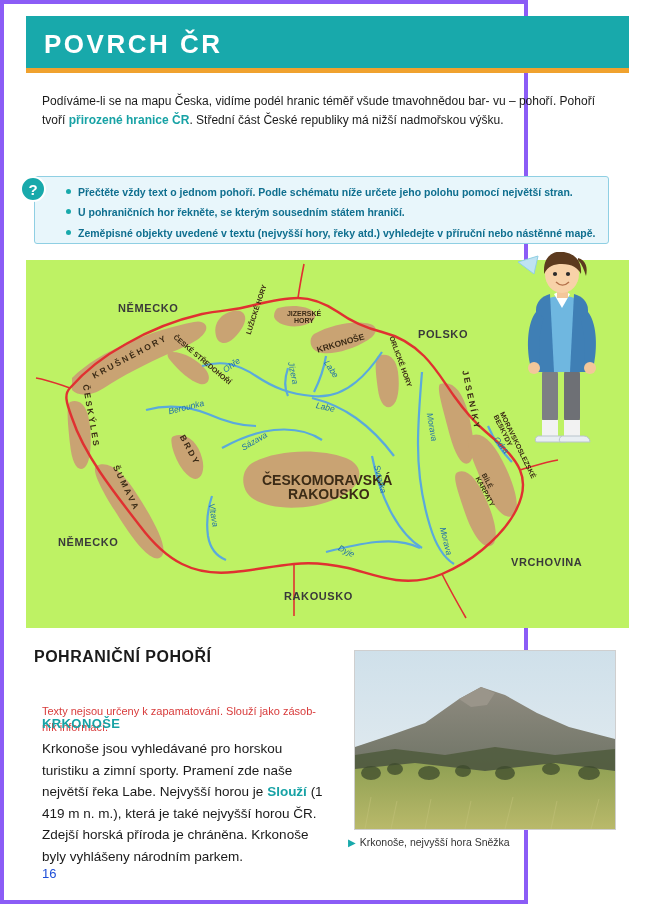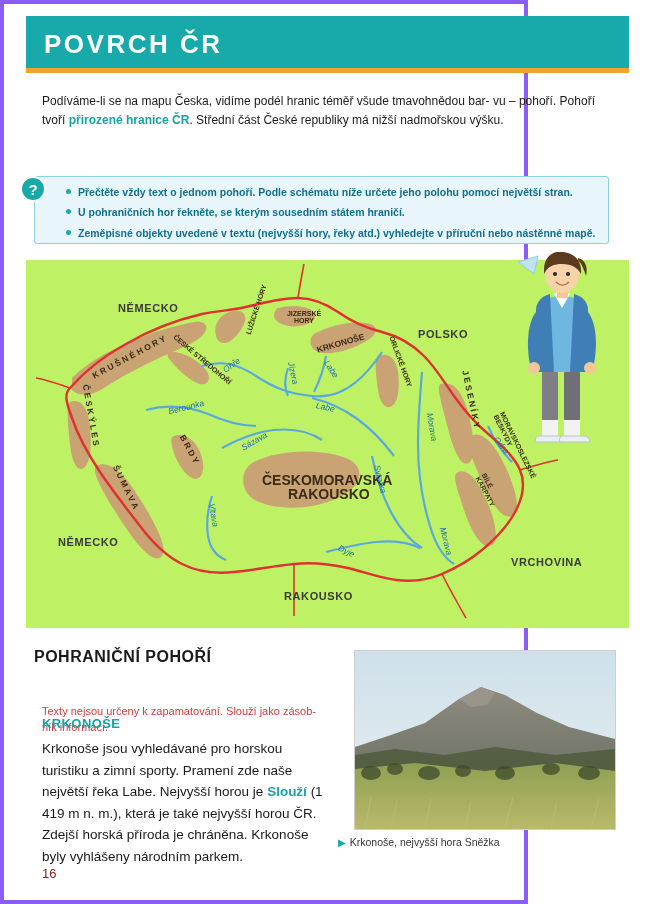--- a/index.html
+++ b/index.html
@@ -111,28 +111,28 @@
     position:absolute; left:38px; top:102px; width:288px;
     font-size:13.5px; color:#1a1a1a; line-height:1.6;
   }
   .body-text b { color:#17a2a5; }
 
   .photo {
     position:absolute; left:350px; top:14px; width:262px; height:180px;
     overflow:hidden; border:1px solid #cfcfcf;
   }
   .caption {
-    position:absolute; left:334px; top:200px; width:262px;
+    position:absolute; left:344px; top:200px; width:262px;
     font-size:10.5px; color:#333;
   }
   .caption .tri { color:#18a9ab; font-size:10px; margin-right:4px; }
 
   .pageno {
     position:absolute; left:38px; top:862px;
-    font-size:13px; color:#7f1d1d;
+    font-size:13px; color:#1d4ed8;
   }
 </style>
 </head>
 <body>
 
 <div class="page">
 
   <div class="header">
     <h1>POVRCH ČR</h1>
   </div>

